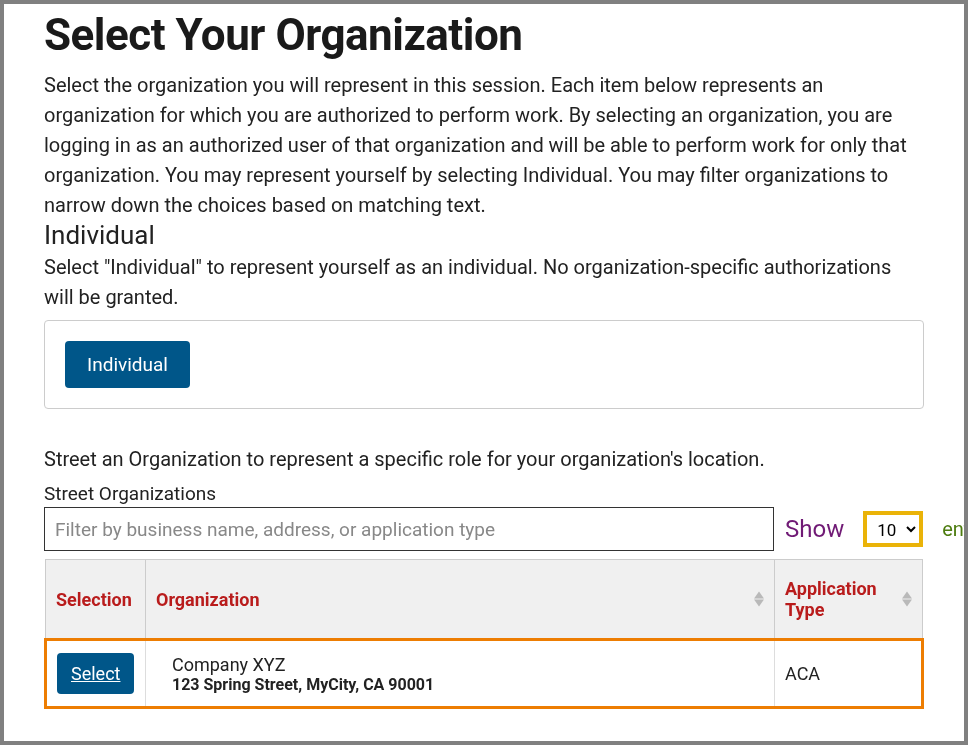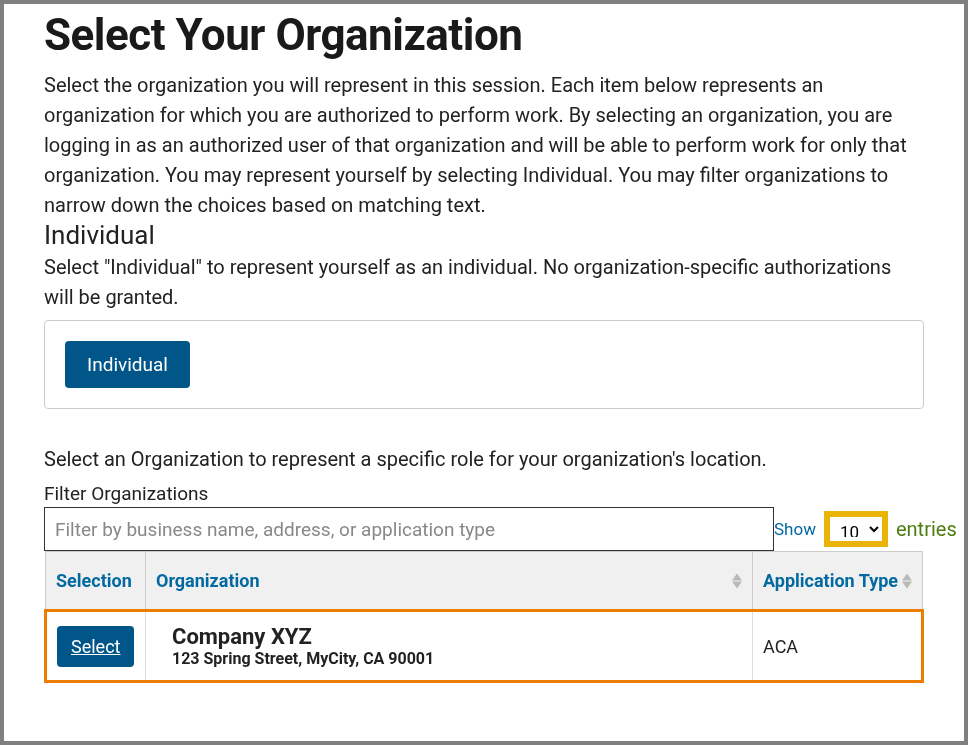--- a/index.html
+++ b/index.html
@@ -69,43 +69,43 @@
     }
     .filter-label {
       font-size: 19px;
       color: #222;
       margin-bottom: 2px;
       display: block;
     }
     .filter-row {
       display: flex;
       align-items: center;
-      gap: 8px;
-      margin-bottom: 0;
+      gap: 19px;
+      margin-bottom: 8px;
     }
     .filter-input {
       flex: 0 0 730px;
       height: 44px;
       border: 1px solid #333;
       padding: 8px 10px;
       font-size: 19px;
       font-family: inherit;
       color: #222;
     }
     .filter-input::placeholder {
       color: #888;
     }
     .show-text {
-      font-size: 17px;
-      color: #0369a1;
+      font-size: 24px;
+      color: #701a75;
       margin-left: -8px;
     }
     .entries-select {
       height: 36px;
-      border: 6px solid #eab308;
+      border: 4px solid #eab308;
       padding: 4px 6px;
       font-size: 17px;
       font-family: inherit;
       background: #fff;
     }
     .entries-text {
       font-size: 20px;
       color: #4d7c0f;
     }
     table {
@@ -113,31 +113,31 @@
       border-collapse: collapse;
       margin-top: 0;
     }
     thead th {
       background: #f0f0f0;
       border: 1px solid #ccc;
       padding: 18px 10px;
       text-align: left;
       font-size: 18px;
       font-weight: 700;
-      color: #0369a1;
+      color: #b91c1c;
       position: relative;
     }
     thead th.col-selection {
       width: 100px;
     }
     thead th.col-org {
       width: auto;
     }
     thead th.col-apptype {
-      width: 170px;
+      width: 148px;
     }
     .sort-icon {
       position: absolute;
       right: 10px;
       top: 50%;
       transform: translateY(-50%);
       display: flex;
       flex-direction: column;
       gap: 1px;
       opacity: 0.35;
@@ -167,22 +167,22 @@
       border-top: 3px solid #ed7d02;
       border-bottom: 3px solid #ed7d02;
     }
     .highlight-row td:first-child {
       border-left: 3px solid #ed7d02;
     }
     .highlight-row td:last-child {
       border-right: 3px solid #ed7d02;
     }
     .org-name {
-      font-weight: 700;
-      font-size: 22px;
+      font-weight: 400;
+      font-size: 18px;
       display: block;
       padding-left: 16px;
     }
     .org-addr {
       font-weight: 700;
       font-size: 16px;
       display: block;
       padding-left: 16px;
     }
   </style>
@@ -193,24 +193,24 @@
   <h1>Select Your Organization</h1>
 
   <p class="intro">Select the organization you will represent in this session. Each item below represents an organization for which you are authorized to perform work. By selecting an organization, you are logging in as an authorized user of that organization and will be able to perform work for only that organization. You may represent yourself by selecting Individual. You may filter organizations to narrow down the choices based on matching text.</p>
 
   <h2>Individual</h2>
   <p class="section-desc">Select "Individual" to represent yourself as an individual. No organization-specific authorizations will be granted.</p>
   <div class="individual-box">
     <button class="btn">Individual</button>
   </div>
 
-  <p class="section-desc">Select an Organization to represent a specific role for your organization's location.</p>
+  <p class="section-desc">Street an Organization to represent a specific role for your organization's location.</p>
 
   <div class="filter-section">
-    <label class="filter-label">Filter Organizations</label>
+    <label class="filter-label">Street Organizations</label>
     <div class="filter-row">
       <input type="text" class="filter-input" placeholder="Filter by business name, address, or application type" style="">
       <span class="show-text">Show</span>
       <select class="entries-select">
         <option>10</option>
       </select>
       <span class="entries-text">entries</span>
     </div>
   </div>
 

